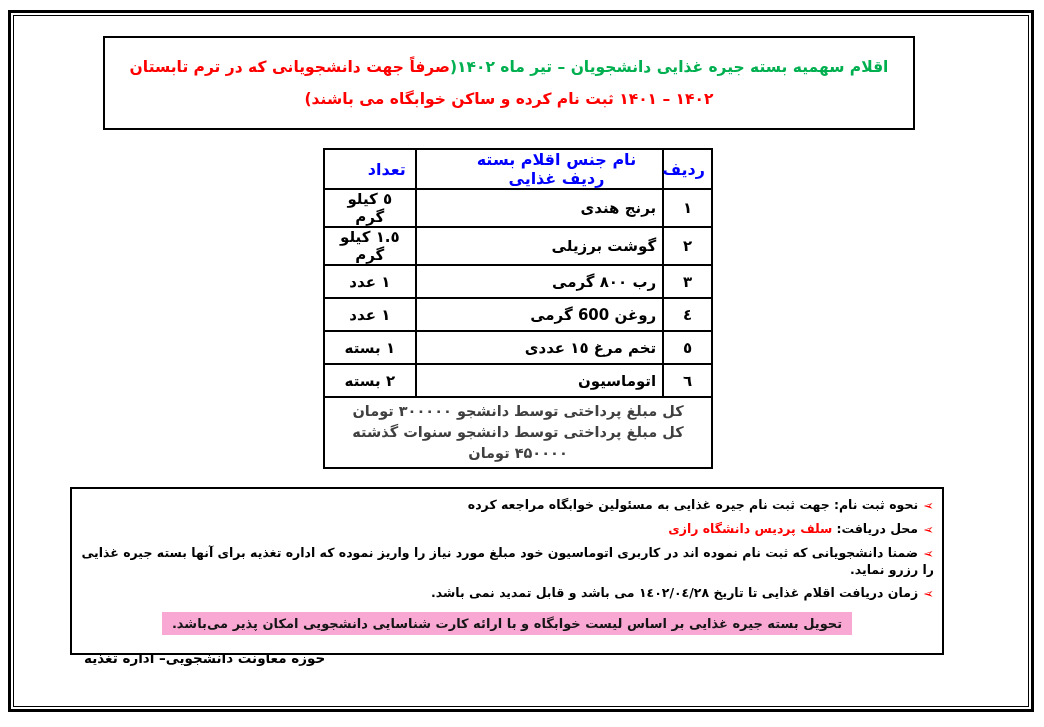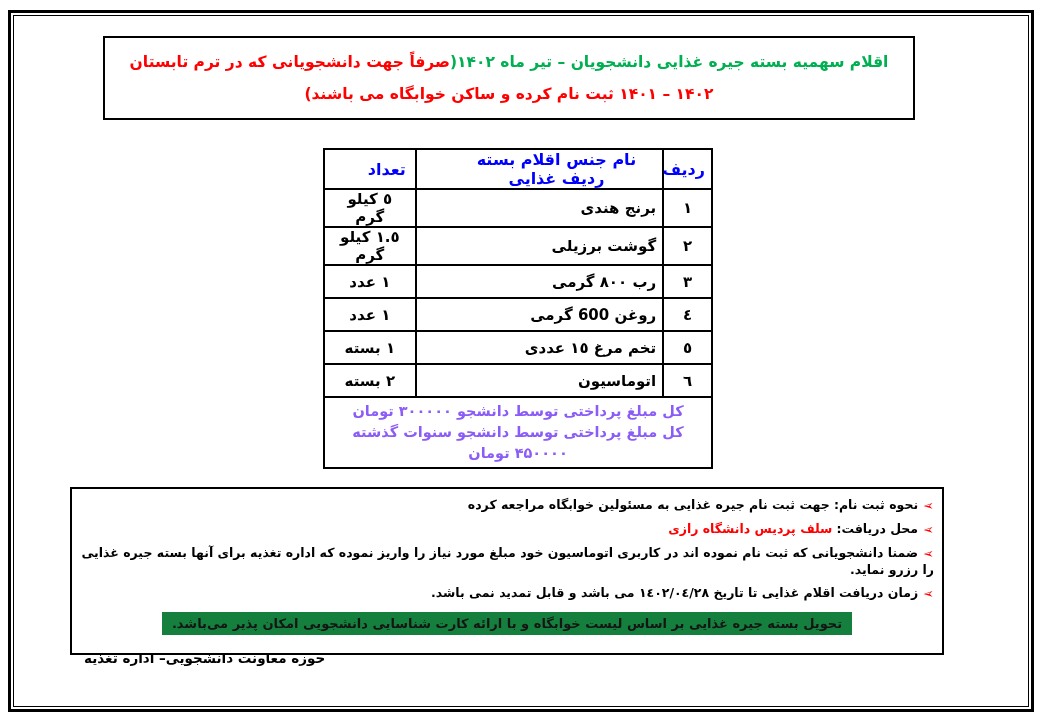--- a/index.html
+++ b/index.html
@@ -5,21 +5,21 @@
   * { box-sizing: border-box; margin: 0; padding: 0; }
   html, body { width: 1044px; height: 727px; background: #ffffff; overflow: hidden; }
   body { position: relative; font-family: "DejaVu Sans", sans-serif; font-weight: bold; color: #000; }
 
   
   .page-frame { position: absolute; left: 8px; top: 10px; width: 1026px; height: 702px; border: 3px solid #000; }
   .page-frame-inner { position: absolute; inset: 2px; border: 1px solid #000; }
 
   
   .title-box {
-    position: absolute; left: 103px; top: 36px; width: 812px; height: 84px;
+    position: absolute; left: 103px; top: 36px; width: 812px; height: 94px;
     border: 2px solid #000; display: flex; align-items: center; justify-content: center;
     text-align: center; padding: 2px 14px; direction: rtl;
     font-size: 15.5px; line-height: 32px;
   }
   .title-green { color: #00B050; }
   .title-red { color: #FF0000; }
 
   
   .food-table {
     position: absolute; left: 323px; top: 148px; direction: rtl;
@@ -28,38 +28,38 @@
   .food-table th, .food-table td { border: 2px solid #000; padding: 0 6px; }
   .food-table thead th { height: 37px; color: #0000FE; font-size: 16px; text-align: center; padding-left: 40px; }
   .col-no { width: 35px; }
   .col-name { width: 243px; }
   .col-qty { width: 90px; }
   .food-table tbody td { height: 33px; font-size: 15px; }
   .cell-no { text-align: center; }
   .cell-name { text-align: right; }
   .cell-qty { text-align: center; }
   .food-table tfoot td { padding: 3px 4px; }
-  .totals-line { color: #8b5cf6; font-size: 14.5px; text-align: center; line-height: 21px; }
+  .totals-line { color: #404040; font-size: 14.5px; text-align: center; line-height: 21px; }
 
   
   .notes-box {
     position: absolute; left: 70px; top: 487px; width: 874px; height: 168px;
     border: 2px solid #000; direction: rtl; padding: 8px 8px 0 8px; font-size: 12.5px;
   }
   .note-line { margin-bottom: 7px; line-height: 16px; }
   .note-line.gap-top { margin-top: 4px; }
   .arrow-bullet {
     color: #FF0000; display: inline-block; transform: scaleX(-1);
     margin-left: 5px; font-size: 13px; vertical-align: -1px;
   }
   .note-label { margin-left: 4px; }
   .note-text-red { color: #FF0000; }
 
   .highlight-row { text-align: center; margin-top: 10px; }
-  .highlight-chip { background: #15803d; color: #151515; font-size: 13px; padding: 4px 10px; display: inline-block; }
+  .highlight-chip { background: #f9a8d4; color: #151515; font-size: 13px; padding: 4px 10px; display: inline-block; }
 
   .signature { margin-top: 15px; text-align: left; padding-left: 4px; font-size: 13.5px; direction: rtl; }
 </style>
 </head>
 <body>
 
 <div class="page-frame">
   <div class="page-frame-inner"></div>
 </div>
 

